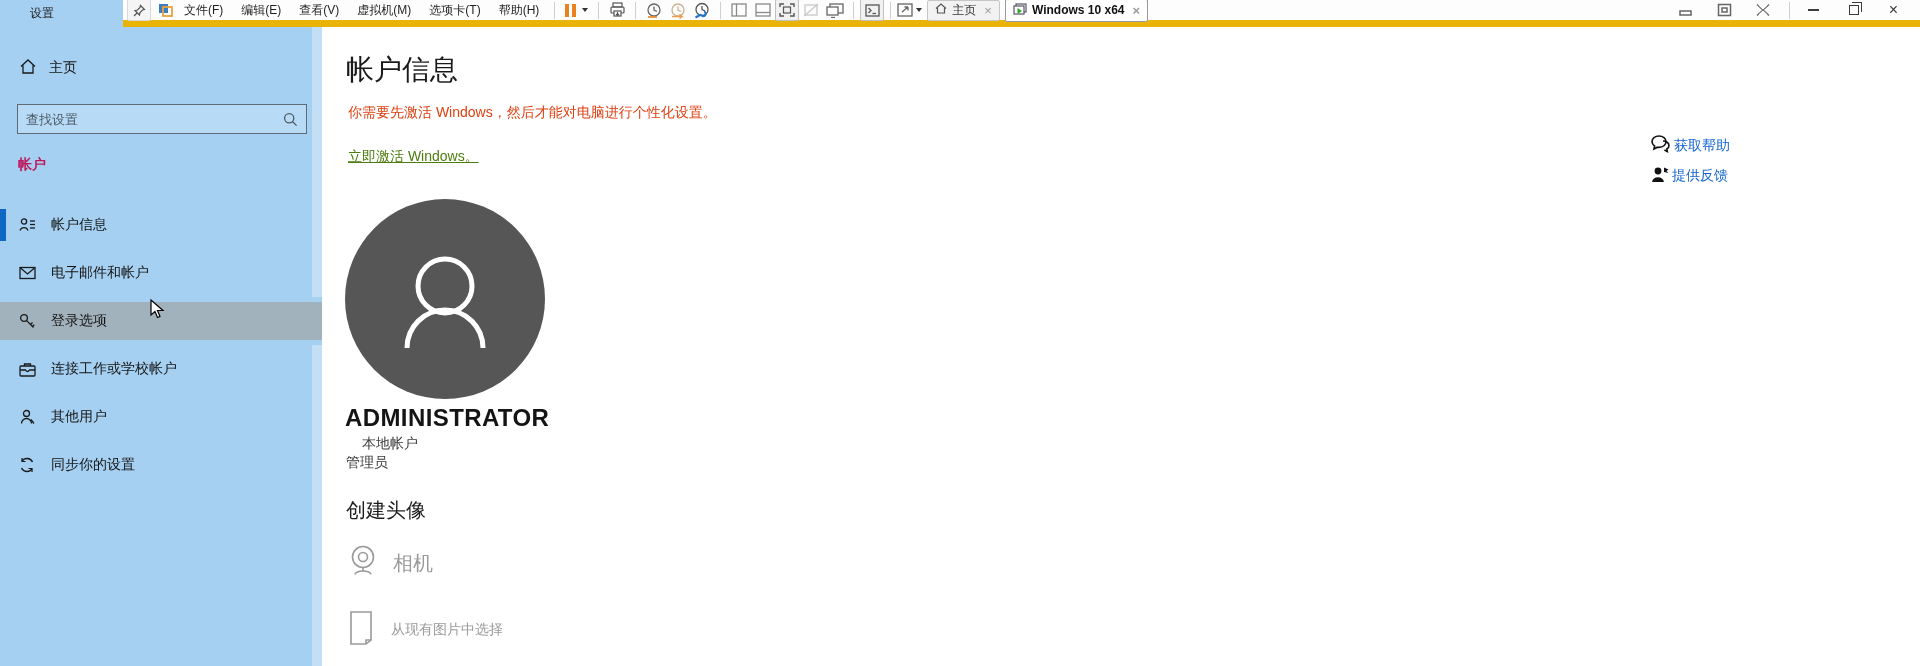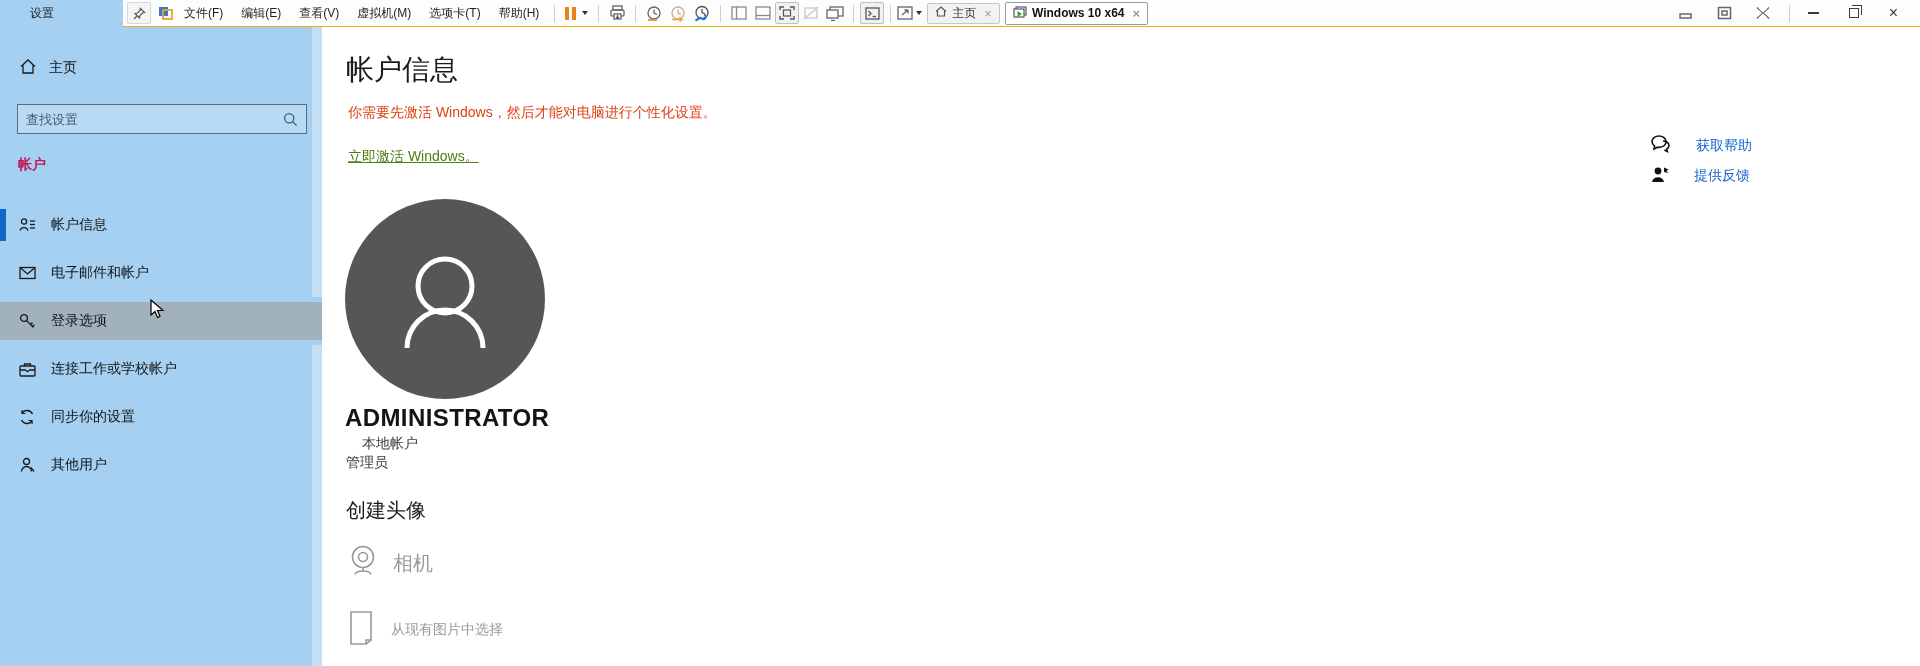--- a/index.html
+++ b/index.html
@@ -4,21 +4,21 @@
 <style>
   * { margin:0; padding:0; box-sizing:border-box; }
   html,body { width:1920px; height:666px; overflow:hidden; background:#fff;
               font-family:"Liberation Sans","DejaVu Sans",sans-serif; }
   body { position:relative; }
 
   
   .topbar { position:absolute; left:0; top:0; width:1920px; height:27px; display:flex; }
   .vm-caption { width:123px; height:27px; background:#a5d0f1; color:#1a1a1a;
                 font-size:12px; line-height:27px; padding-left:30px; flex:none; }
-  .vw-toolbar { flex:1; background:#fdfdfd; border-bottom:1px solid #eab308;
+  .vw-toolbar { flex:1; background:#fdfdfd; border-bottom:7px solid #eab308;
                 display:flex; align-items:center; padding-left:4px; }
   .tb-sep { width:1px; height:17px; background:#cfcfcf; margin:0 6px; flex:none; }
   .tool-btn { display:flex; align-items:center; justify-content:center;
               height:22px; min-width:24px; flex:none; color:#444; }
   .tool-btn.box { border:1px solid #c0c0c0; background:#f1f1f1; border-radius:2px; }
   .pin-btn { border:1px solid #d8d8d8; background:#f5f5f5; border-radius:2px;
              width:22px; height:22px; margin-right:4px; }
   .menu-item { font-size:12px; color:#1f1f1f; padding:0 9px; line-height:26px; flex:none; }
   .pause-group { display:flex; align-items:center; gap:3px; padding:0 4px; flex:none; }
   .pause-bar { width:4px; height:13px; background:#e8821e; display:inline-block; }
@@ -80,21 +80,21 @@
   .user-type { position:absolute; left:40px; top:408px; font-size:14px; color:#3a3a3a; }
   .user-role { position:absolute; left:24px; top:427px; font-size:14px; color:#3a3a3a; }
   .create-heading { position:absolute; left:24px; top:470px; font-size:20px; color:#1b1b1b; }
   .camera-row { position:absolute; left:27px; top:518px; display:flex;
                 align-items:center; gap:16px; color:#9a9a9a; font-size:20px; }
   .pick-row { position:absolute; left:27px; top:583px; display:flex;
               align-items:center; gap:18px; color:#9a9a9a; font-size:14px; }
 
   .help-panel { position:absolute; left:1329px; top:108px; display:flex;
                 flex-direction:column; gap:9px; }
-  .help-row { display:flex; align-items:center; gap:24px; font-size:14px;
+  .help-row { display:flex; align-items:center; gap:2px; font-size:14px;
               color:#1464d2; cursor:pointer; }
 
   .cursor { position:absolute; left:150px; top:299px; z-index:50; }
 </style>
 </head>
 <body>
 
 <div class="topbar">
   <div class="vm-caption">设置</div>
 
@@ -364,42 +364,42 @@
               <rect x="1" y="4" width="15" height="10" rx="1"></rect>
               <path d="M5.5 4 V2 h6 v2"></path>
               <path d="M1 8 h6 M10 8 h6 M7 8 a1.5 1.5 0 0 0 3 0"></path>
             </g>
           </svg>
       </span>
       <span>连接工作或学校帐户</span>
     </li>
     <li>
       <span class="nicon">
+        <svg width="15" height="16" viewBox="0 0 15 16">
+            <g fill="none" stroke="#1a1a1a" stroke-width="1.3">
+              <circle cx="6.5" cy="4.5" r="3"></circle>
+              <path d="M1.5 14.5 a5 5 0 0 1 10 0"></path>
+              <path d="M11 10.5 l3 4"></path>
+            </g>
+          </svg>
+      </span>
+      <span>其他用户</span>
+    </li>
+    <li>
+      <span class="nicon">
         <svg width="16" height="16" viewBox="0 0 16 16">
             <g fill="none" stroke="#1a1a1a" stroke-width="1.4">
               <path d="M13.5 5 A6 6 0 0 0 3 4.2"></path>
               <path d="M2.5 11 A6 6 0 0 0 13 11.8"></path>
               <path d="M3 1 v3.5 h3.5" stroke-width="1.2"></path>
               <path d="M13 15 v-3.5 h-3.5" stroke-width="1.2"></path>
             </g>
           </svg>
       </span>
       <span>同步你的设置</span>
-    </li>
-    <li>
-      <span class="nicon">
-        <svg width="15" height="16" viewBox="0 0 15 16">
-            <g fill="none" stroke="#1a1a1a" stroke-width="1.3">
-              <circle cx="6.5" cy="4.5" r="3"></circle>
-              <path d="M1.5 14.5 a5 5 0 0 1 10 0"></path>
-              <path d="M11 10.5 l3 4"></path>
-            </g>
-          </svg>
-      </span>
-      <span>其他用户</span>
     </li>
   </ul>
 </div>
 
 <div class="main">
   <div class="page-title">帐户信息</div>
   <div class="warning">你需要先激活 Windows，然后才能对电脑进行个性化设置。</div>
   <div class="activate-link">立即激活 Windows。</div>
 
   <div class="avatar">

